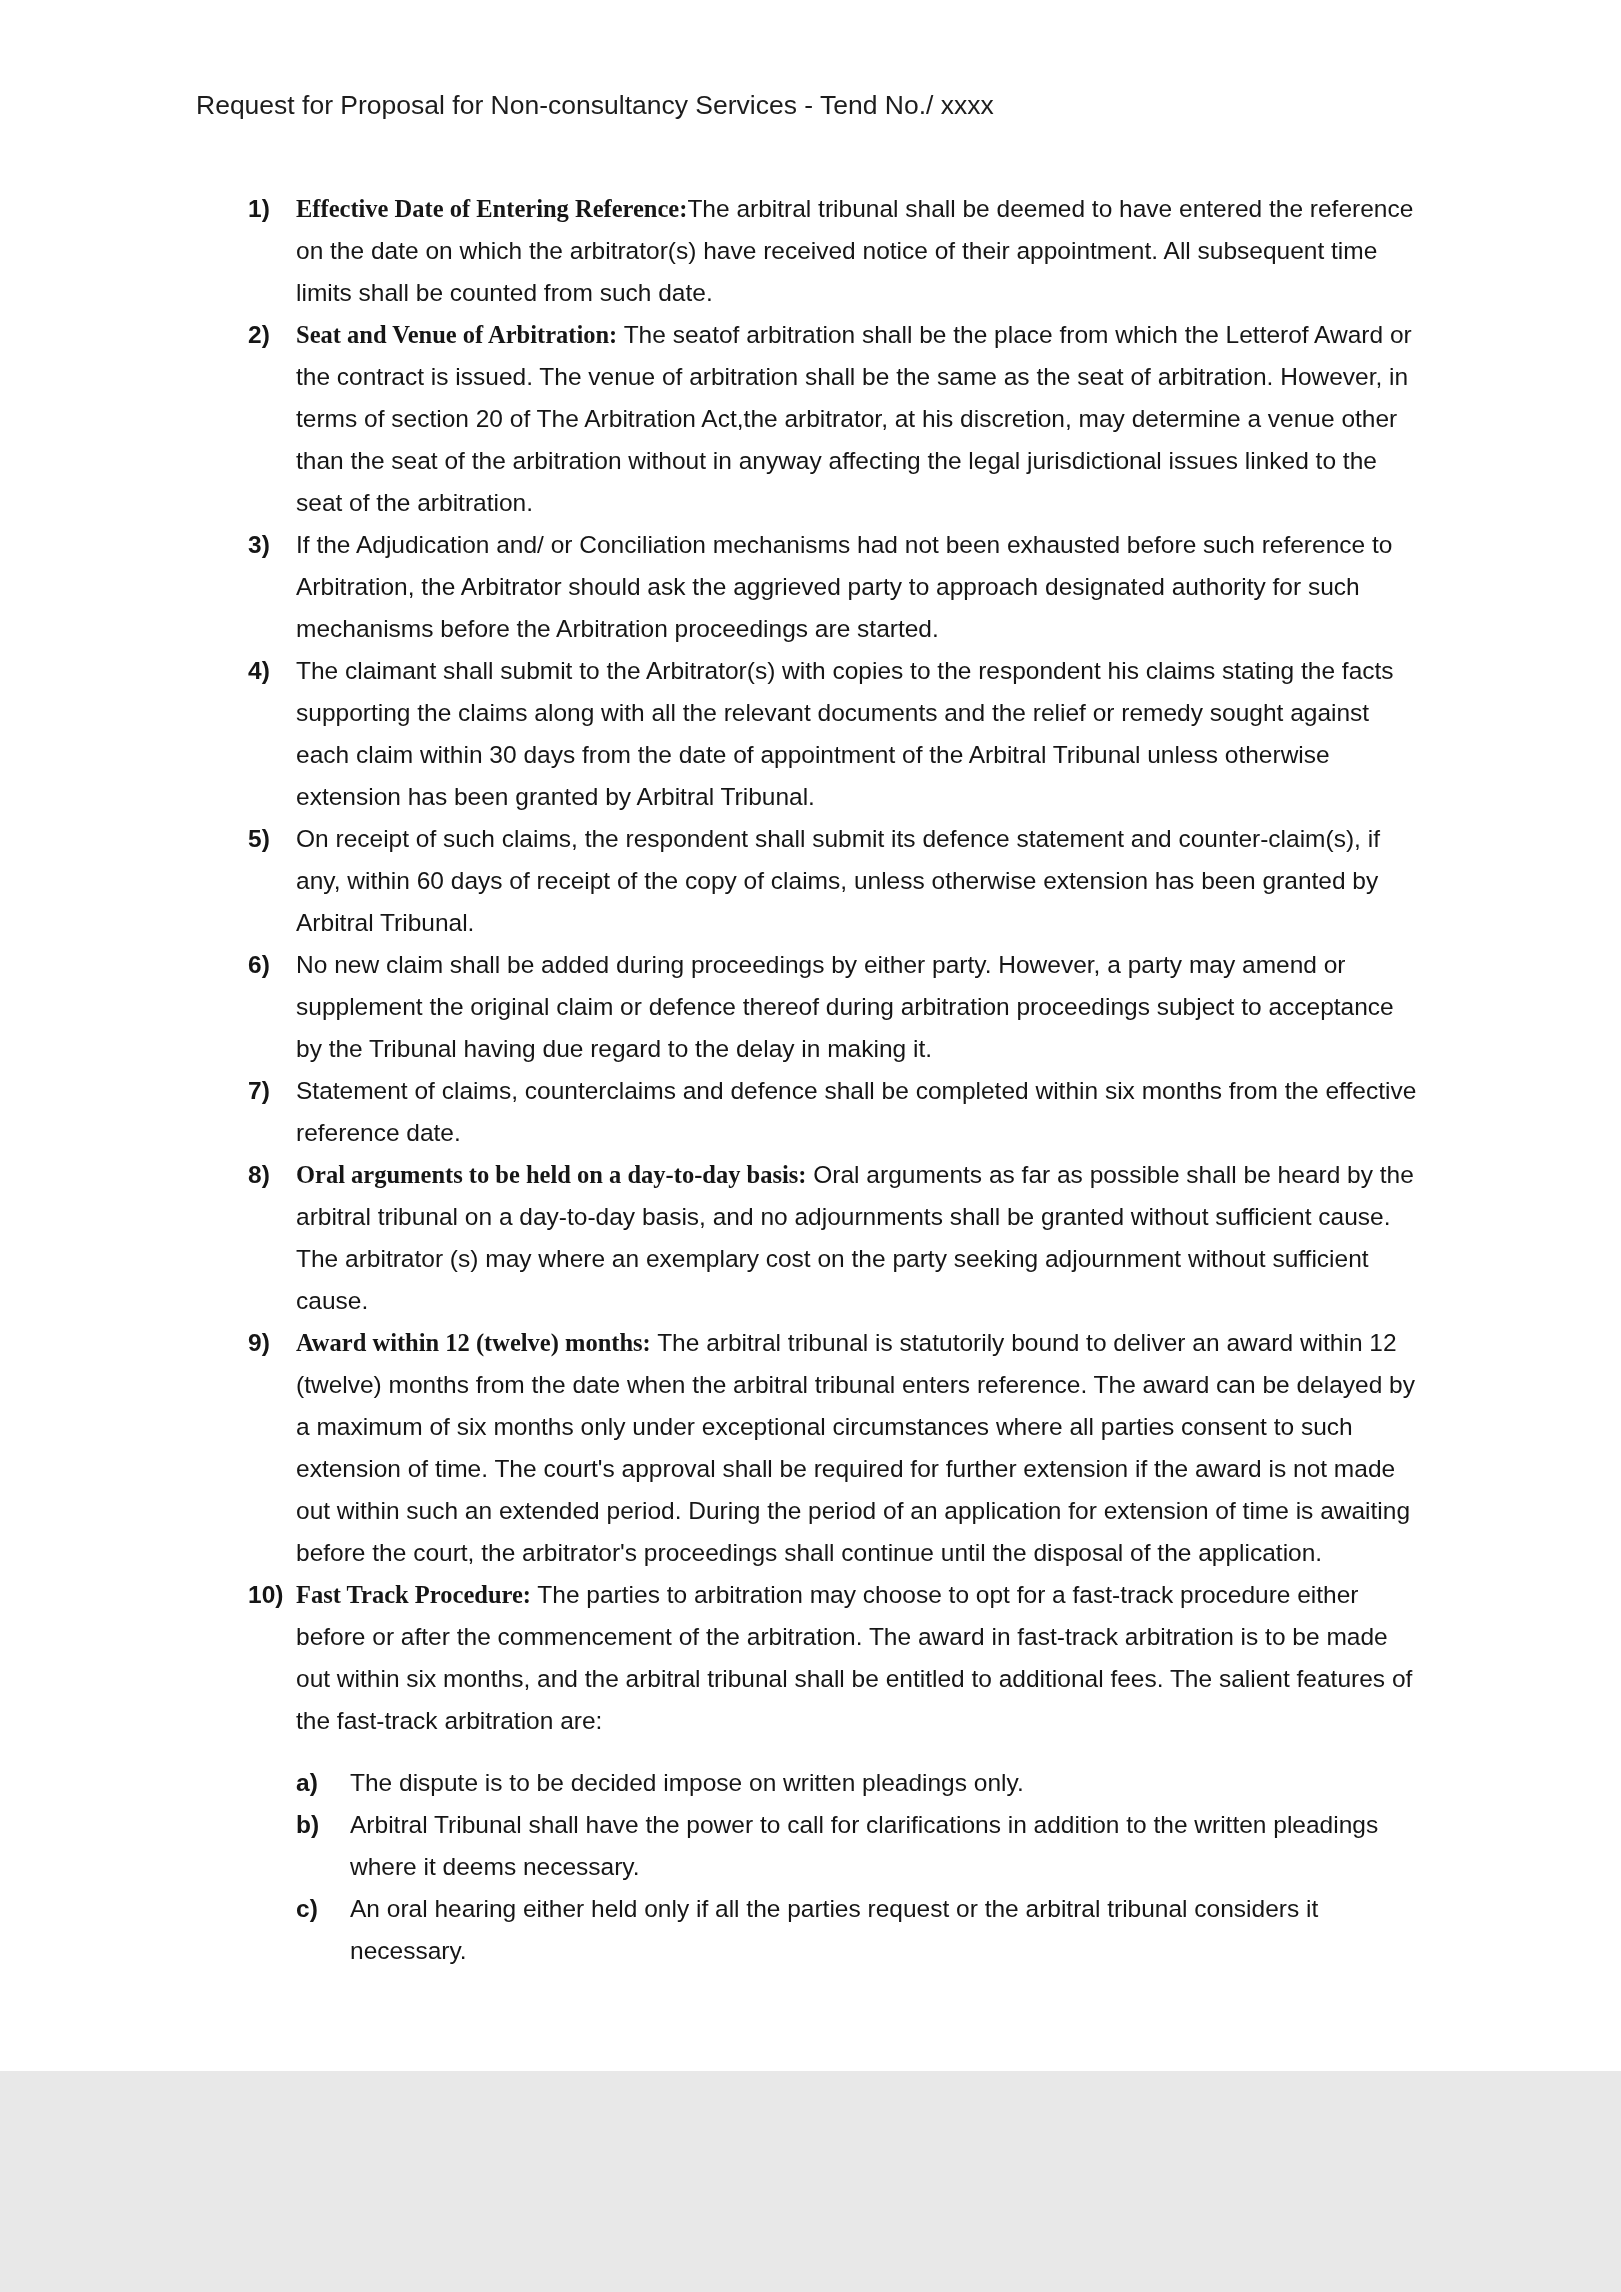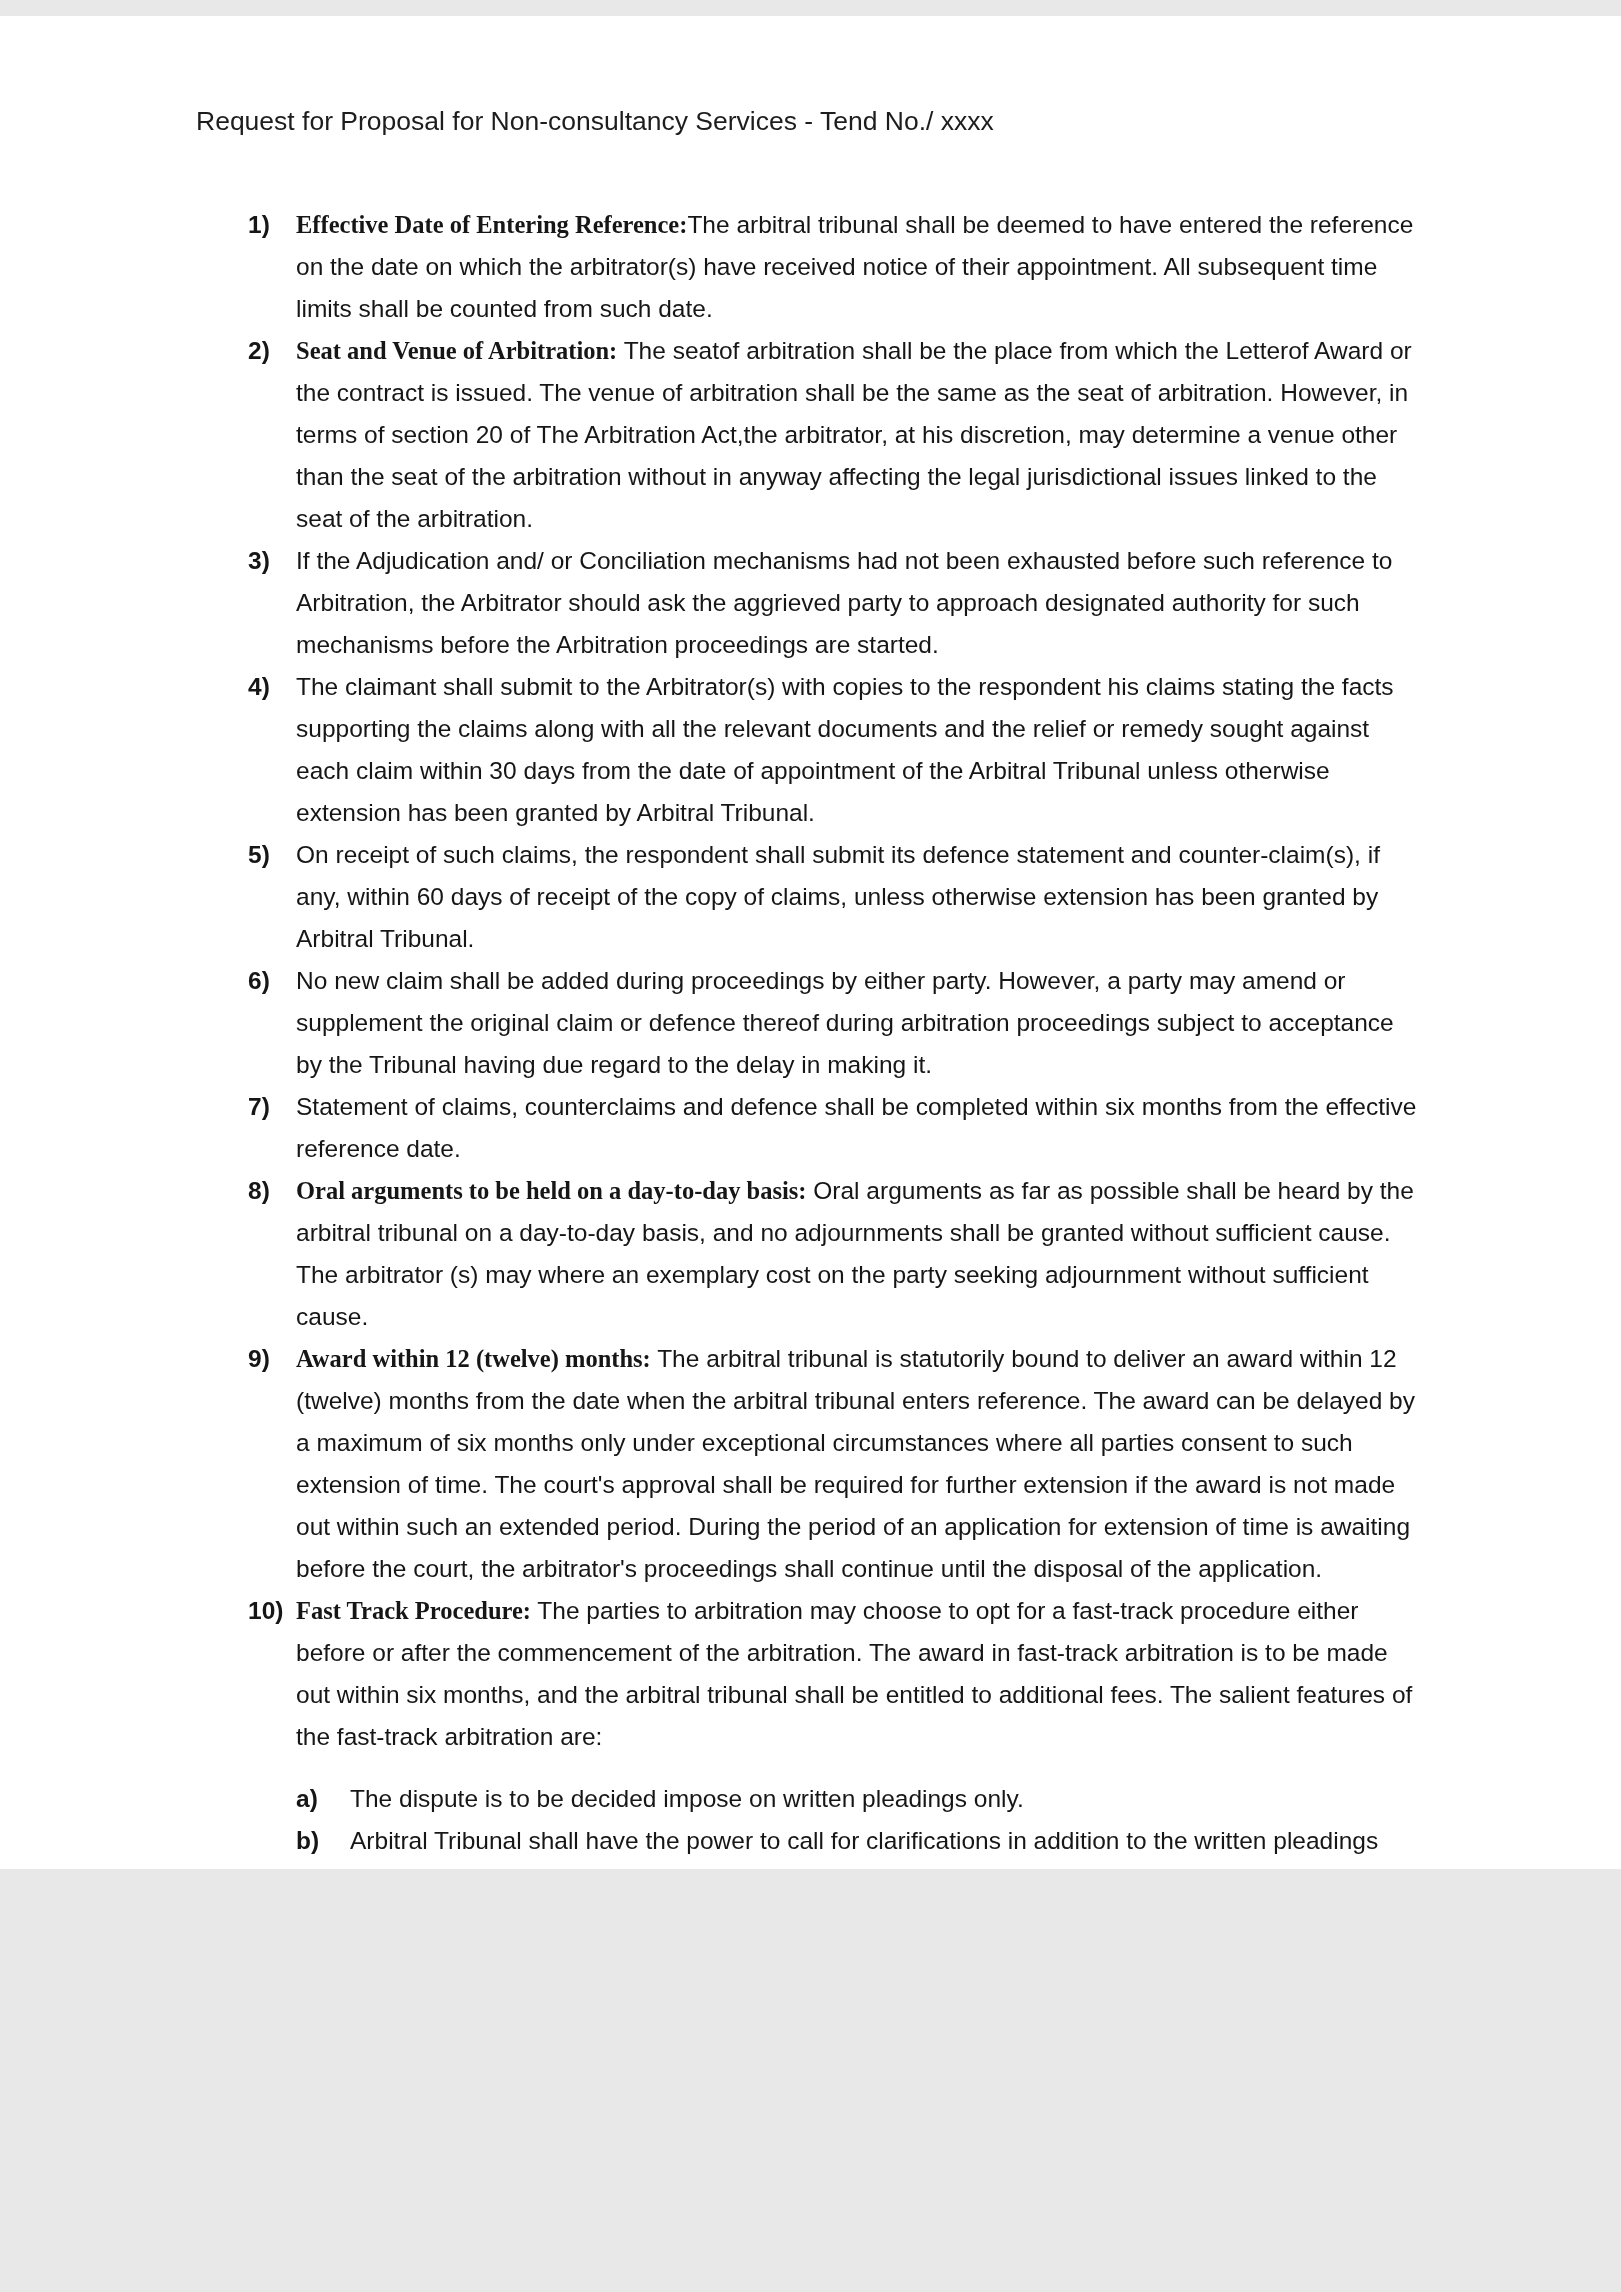--- a/index.html
+++ b/index.html
@@ -1,23 +1,23 @@
 <!DOCTYPE html>
 <html><head>
 <meta charset="utf-8">
 <style>
   html,body { margin:0; padding:0; background:#e8e8e8; }
   .page {
     position:relative;
-    width:1621px; height:1853px;
+    width:1621px; height:2071px;
     background:#ffffff;
     font-family:"Liberation Sans","DejaVu Sans",sans-serif;
     color:#161616;
     overflow:hidden;
-    margin:16px auto;
+    margin:0 auto;
   }
   .header {
     position:absolute; left:196px; top:90px;
     font-size:26.5px; line-height:31px; color:#1d1d1d;
     white-space:nowrap;
   }
   .list {
     position:absolute; left:248px; top:188px; width:1172px;
     font-size:24.5px; line-height:42px;
   }

